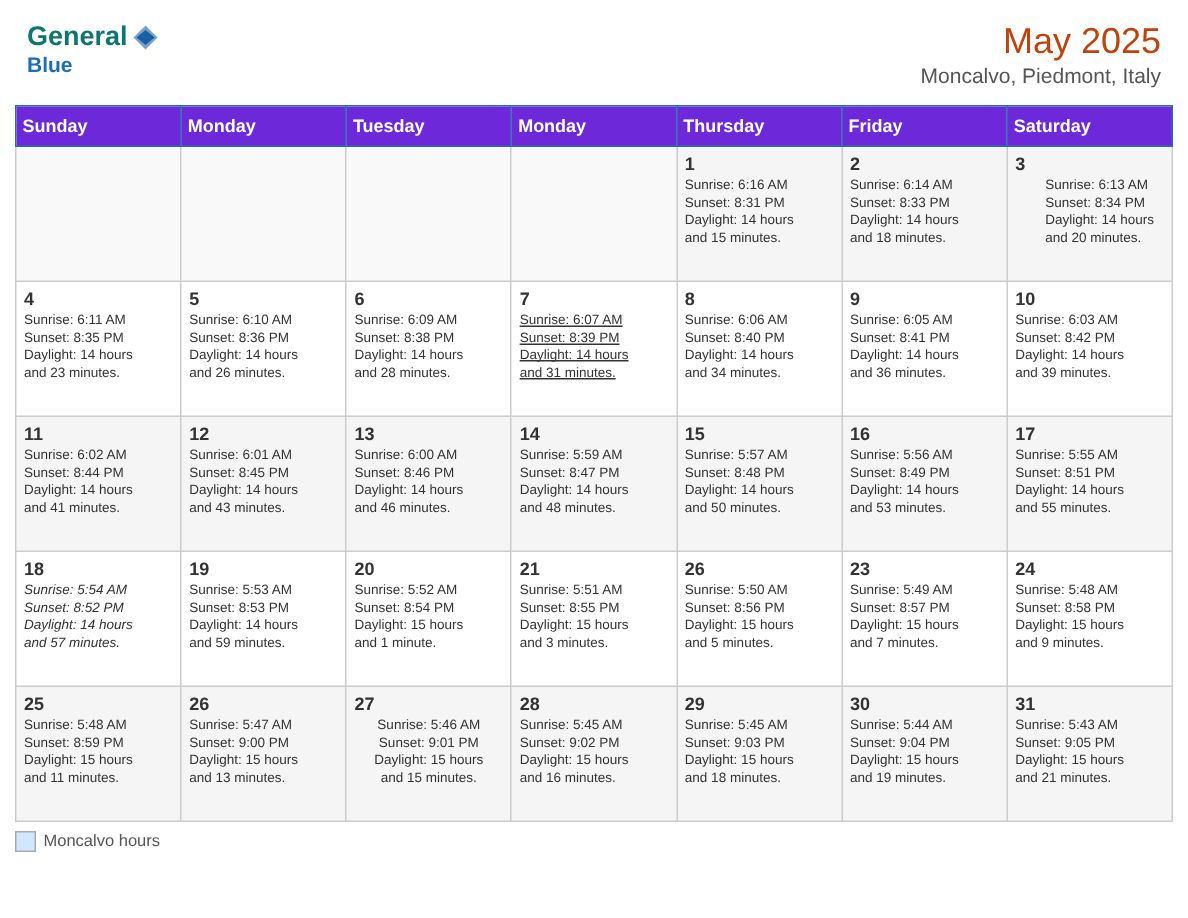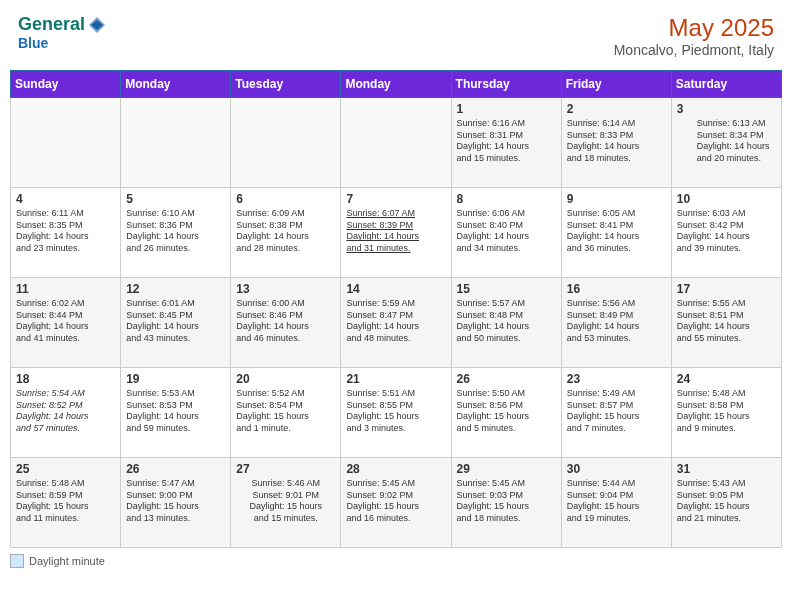--- a/index.html
+++ b/index.html
@@ -376,14 +376,14 @@
 Sunset: 9:05 PM
 Daylight: 15 hours
 and 21 minutes.</div>
         </td>
       </tr>
     </tbody>
 </table>
 
 <div class="legend">
   <span class="legend-box"></span>
-  <span>Daylight minute</span>
+  <span>Moncalvo hours</span>
 </div>
 
 </body></html>

